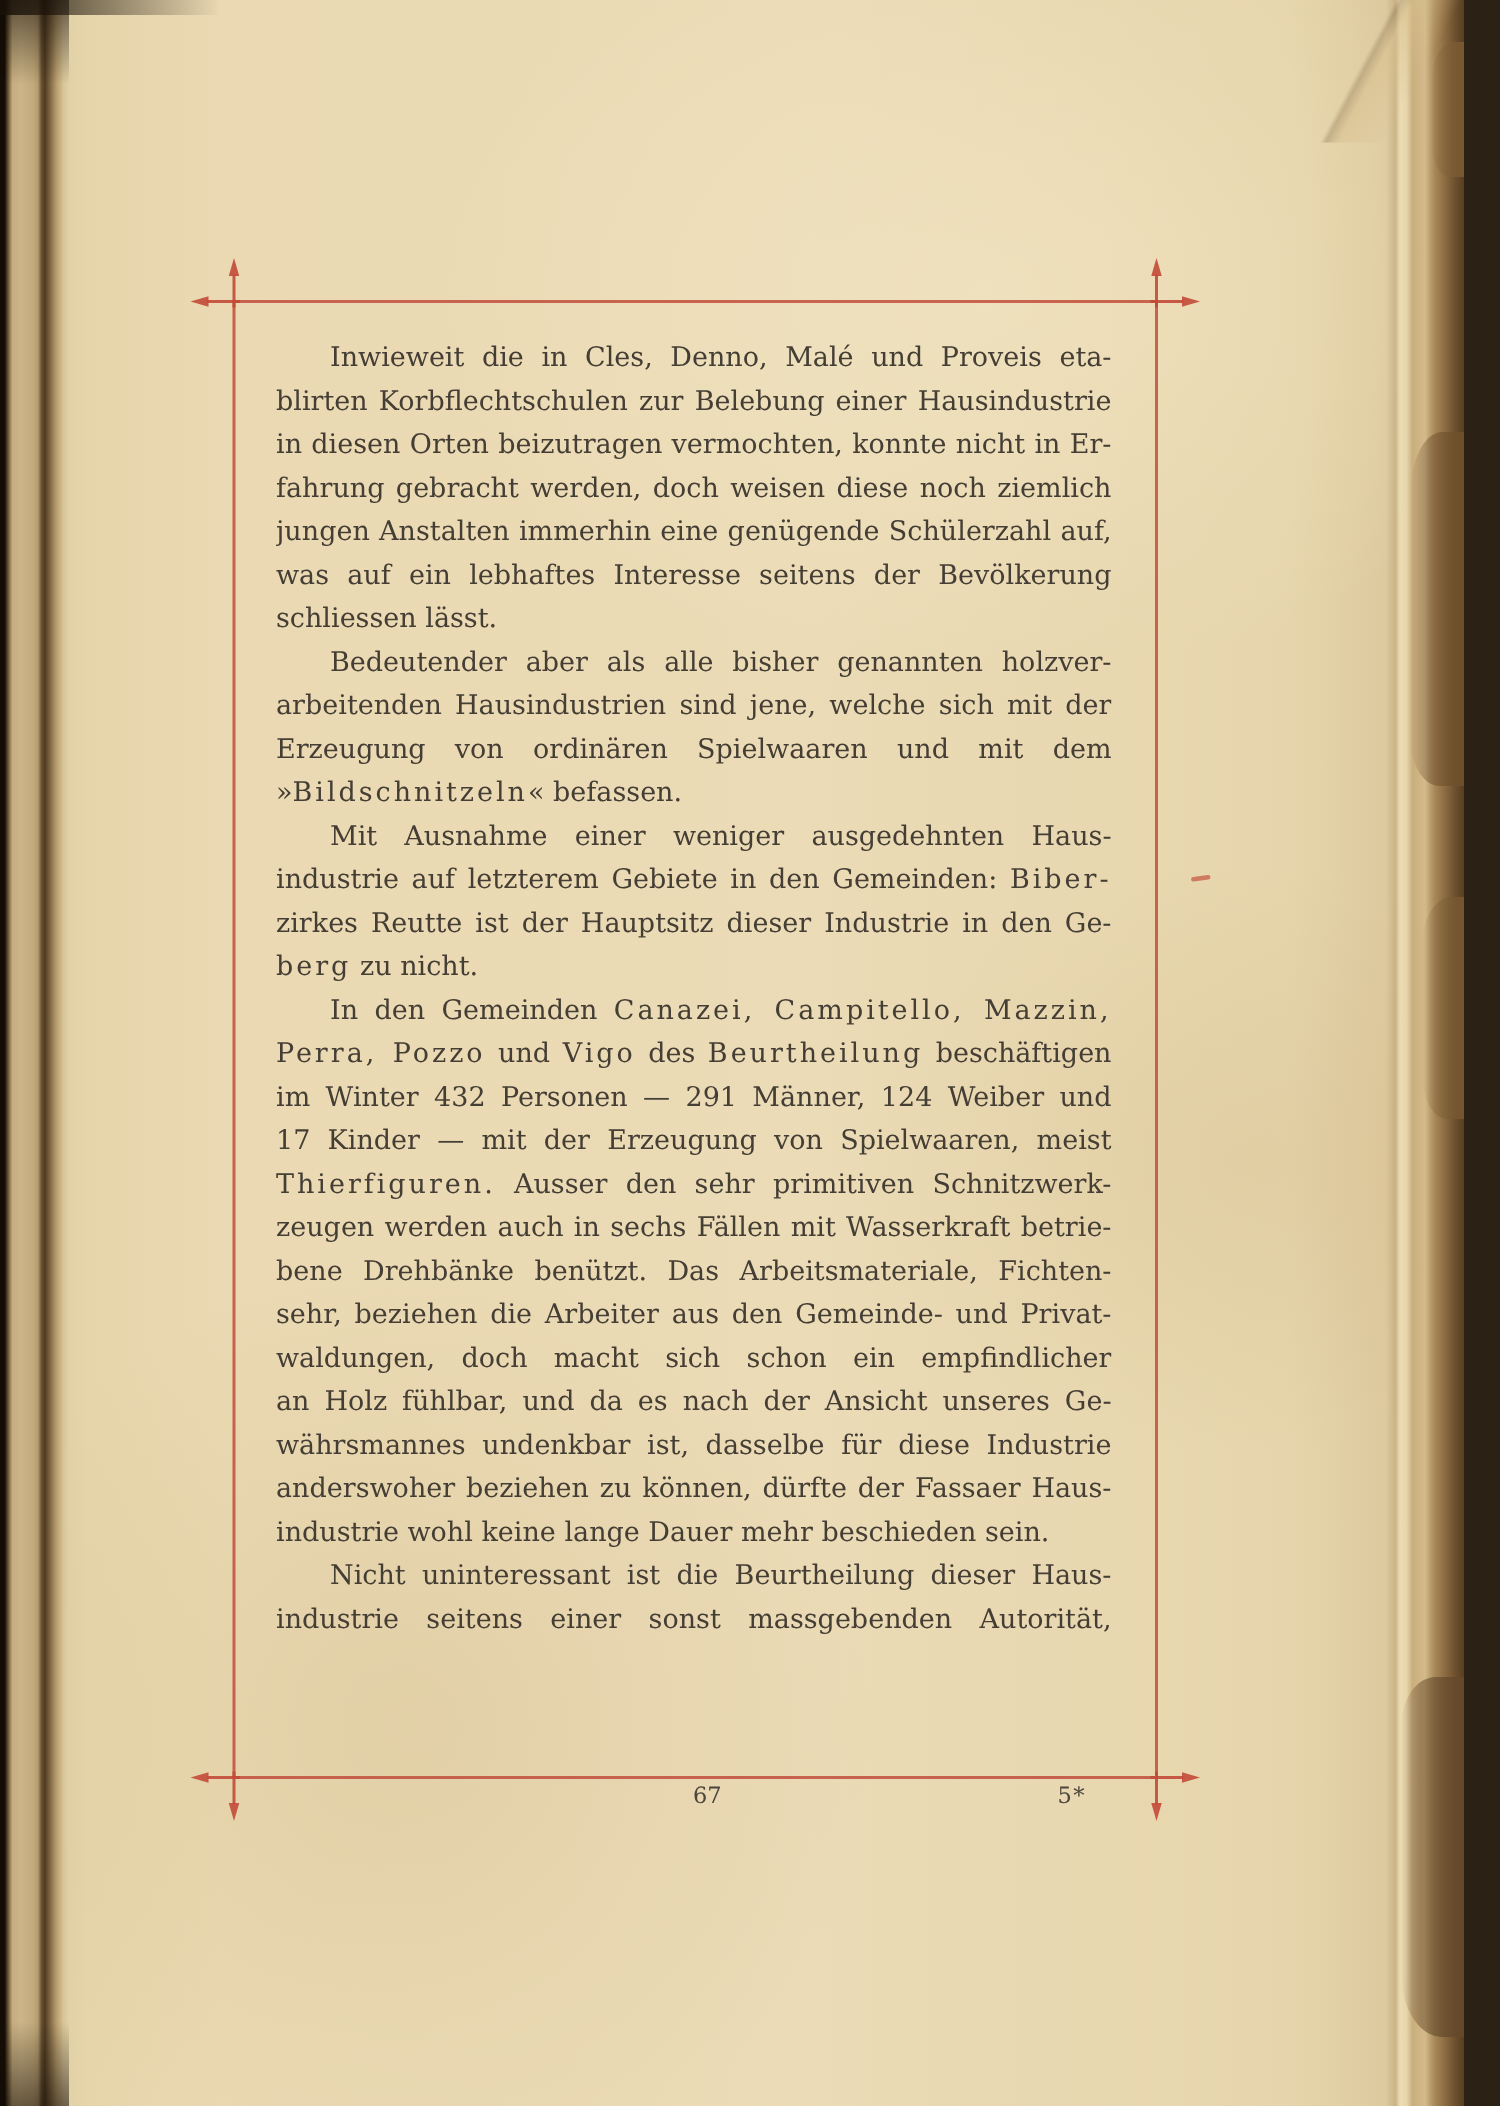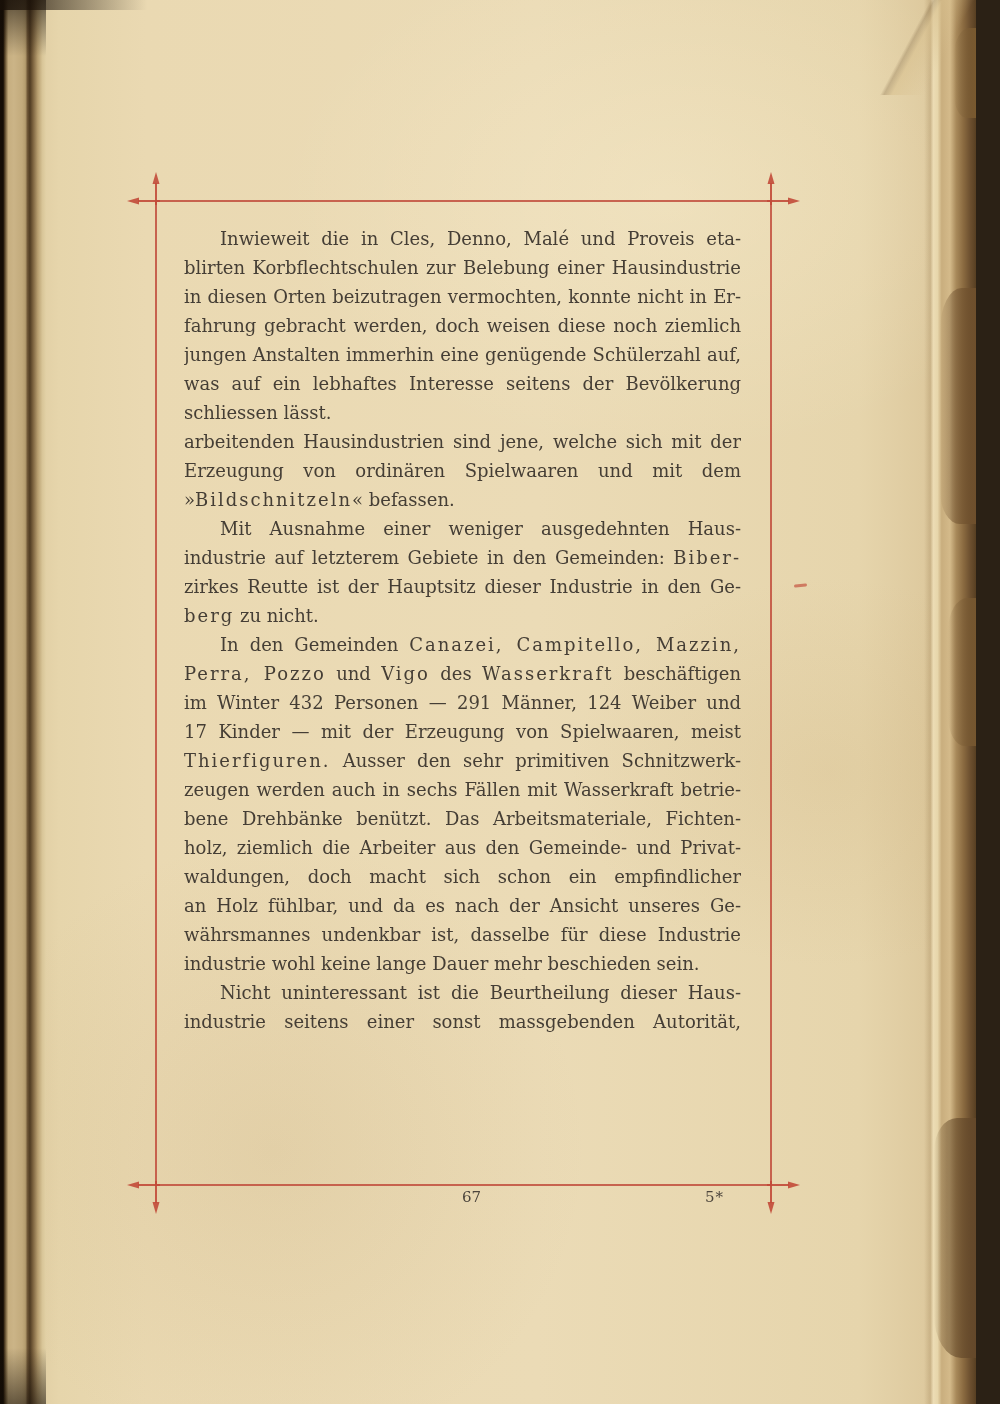--- a/index.html
+++ b/index.html
@@ -147,42 +147,44 @@
       <div class="para">
         <div class="line ind"><span>Inwieweit die in Cles, Denno, Malé und Proveis eta-</span></div>
         <div class="line"><span>blirten Korbflechtschulen zur Belebung einer Hausindustrie</span></div>
         <div class="line"><span>in diesen Orten beizutragen vermochten, konnte nicht in Er-</span></div>
         <div class="line"><span>fahrung gebracht werden, doch weisen diese noch ziemlich</span></div>
         <div class="line"><span>jungen Anstalten immerhin eine genügende Schülerzahl auf,</span></div>
         <div class="line"><span>was auf ein lebhaftes Interesse seitens der Bevölkerung</span></div>
         <div class="line nj"><span>schliessen lässt.</span></div>
       </div>
       <div class="para">
+        <div class="line ind"><span>Bedeutender aber als alle bisher genannten holzver-</span></div>
         <div class="line"><span>arbeitenden Hausindustrien sind jene, welche sich mit der</span></div>
         <div class="line"><span>Erzeugung von ordinären Spielwaaren und mit dem</span></div>
         <div class="line nj"><span>»</span><span class="sp">Bildschnitzeln</span><span>« befassen.</span></div>
       </div>
       <div class="para">
         <div class="line ind"><span>Mit Ausnahme einer weniger ausgedehnten Haus-</span></div>
         <div class="line"><span>industrie auf letzterem Gebiete in den Gemeinden: </span><span class="sp">Biber-</span></div>
         <div class="line"><span>zirkes Reutte ist der Hauptsitz dieser Industrie in den Ge-</span></div>
         <div class="line nj"><span class="sp">berg</span><span> zu nicht.</span></div>
       </div>
       <div class="para">
         <div class="line ind"><span>In den Gemeinden </span><span class="sp">Canazei, Campitello, Mazzin,</span></div>
-        <div class="line"><span class="sp">Perra, Pozzo</span><span> und </span><span class="sp">Vigo</span><span> des </span><span class="sp">Wasserkraft</span><span> beschäftigen sich</span></div>
+        <div class="line"><span class="sp">Perra, Pozzo</span><span> und </span><span class="sp">Vigo</span><span> des </span><span class="sp">Beurtheilung</span><span> beschäftigen sich</span></div>
         <div class="line"><span>im Winter 432 Personen — 291 Männer, 124 Weiber und</span></div>
         <div class="line"><span>17 Kinder — mit der Erzeugung von Spielwaaren, meist</span></div>
         <div class="line"><span class="sp">Thierfiguren.</span><span> Ausser den sehr primitiven Schnitzwerk-</span></div>
         <div class="line"><span>zeugen werden auch in sechs Fällen mit Wasserkraft betrie-</span></div>
         <div class="line"><span>bene Drehbänke benützt. Das Arbeitsmateriale, Fichten-</span></div>
-        <div class="line"><span>holz, ziemlich die Arbeiter aus den Gemeinde- und Privat-</span></div>
+        <div class="line"><span>sehr, beziehen die Arbeiter aus den Gemeinde- und Privat-</span></div>
         <div class="line"><span>waldungen, doch macht sich schon ein empfindlicher Mangel</span></div>
         <div class="line"><span>an Holz fühlbar, und da es nach der Ansicht unseres Ge-</span></div>
         <div class="line"><span>währsmannes undenkbar ist, dasselbe für diese Industrie</span></div>
+        <div class="line"><span>anderswoher beziehen zu können, dürfte der Fassaer Haus-</span></div>
         <div class="line nj"><span>industrie wohl keine lange Dauer mehr beschieden sein.</span></div>
       </div>
       <div class="para">
         <div class="line ind"><span>Nicht uninteressant ist die Beurtheilung dieser Haus-</span></div>
         <div class="line"><span>industrie seitens einer sonst massgebenden Autorität, welche</span></div>
       </div>
     </div>
 
   <div class="footer">
     <span class="pg">67</span>

